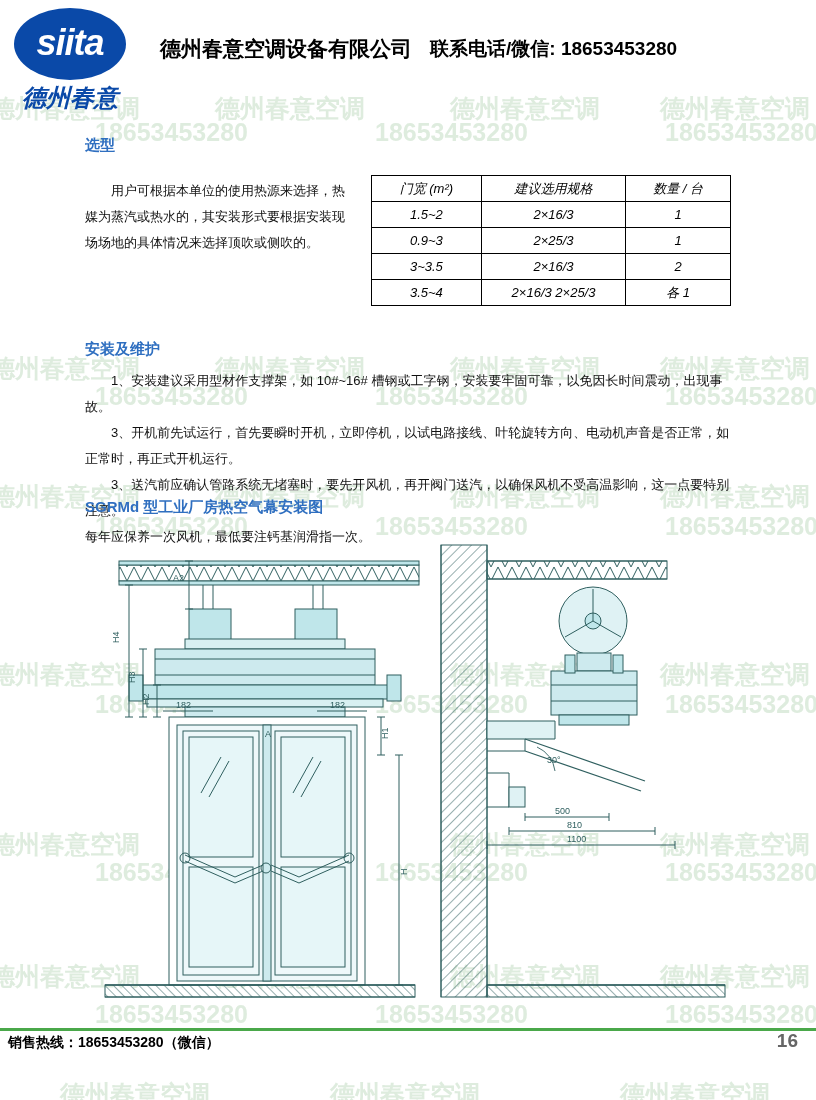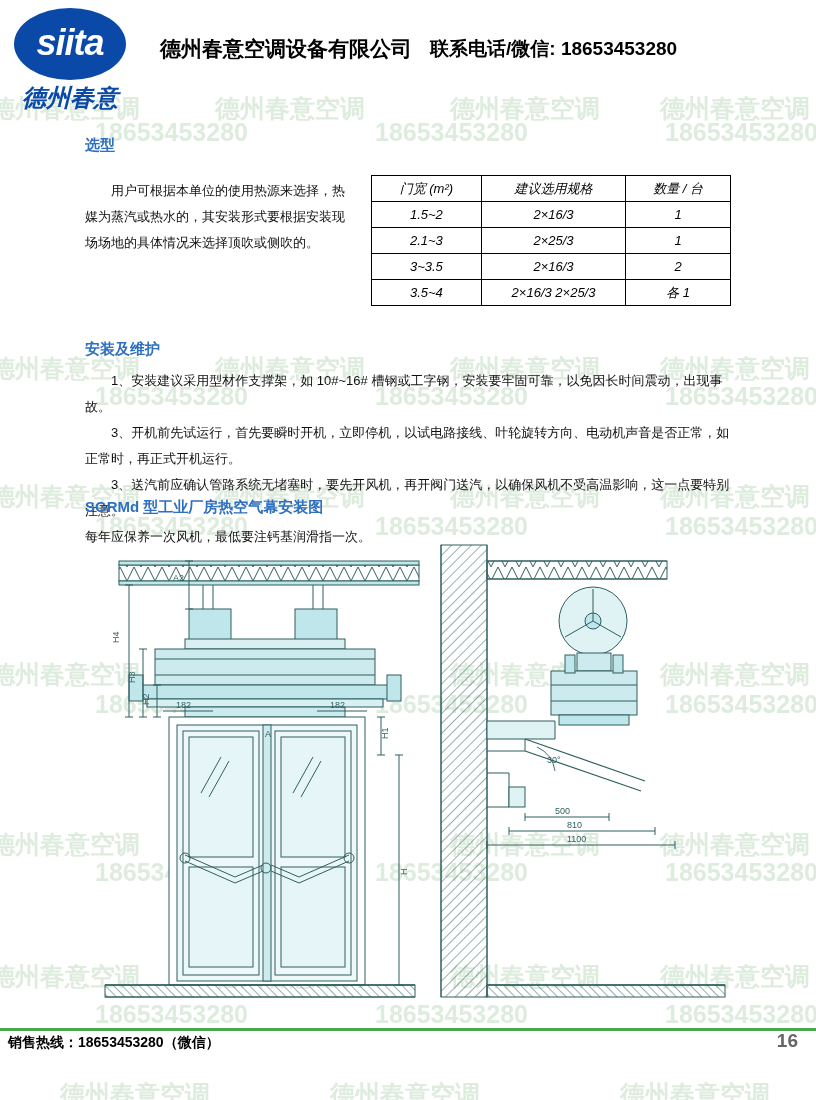--- a/index.html
+++ b/index.html
@@ -157,21 +157,21 @@
       <th>数量 / 台</th>
     </tr>
   </thead>
   <tbody>
     <tr>
       <td>1.5~2</td>
       <td>2×16/3</td>
       <td>1</td>
     </tr>
     <tr>
-      <td>2.1~3</td>
+      <td>0.9~3</td>
       <td>2×25/3</td>
       <td>1</td>
     </tr>
     <tr>
       <td>3~3.5</td>
       <td>2×16/3</td>
       <td>2</td>
     </tr>
     <tr>
       <td>3.5~4</td>

